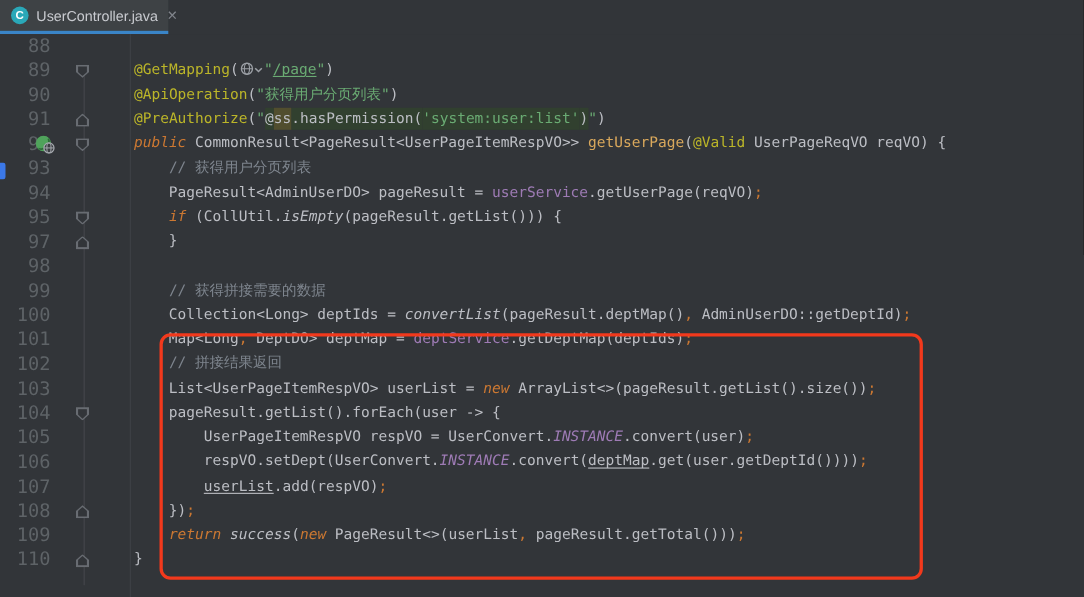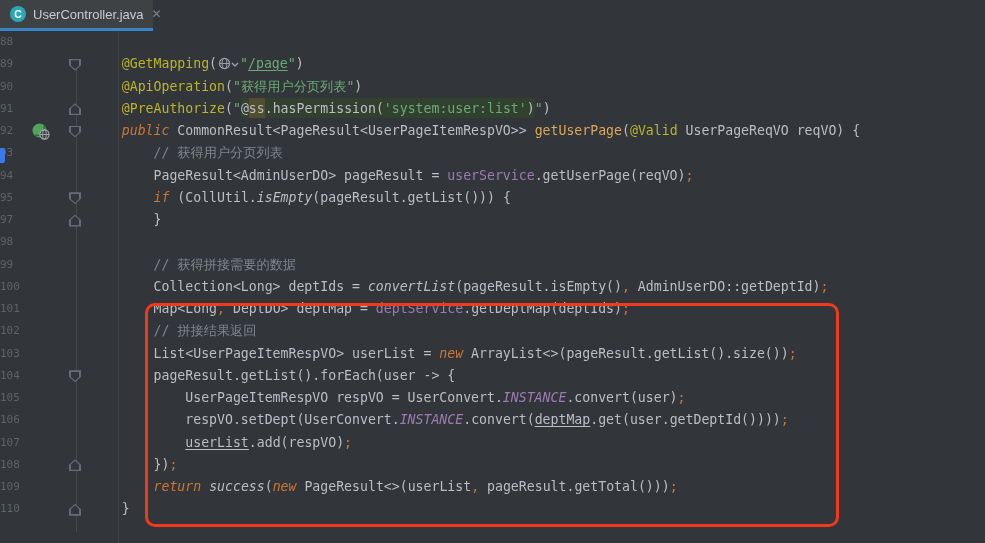--- a/index.html
+++ b/index.html
@@ -24,22 +24,22 @@
   #tab-underline{position:absolute;left:0;top:28px;width:153px;height:3px;background:var(--tab-underline);}
   
   #editor{position:absolute;left:0;top:31px;right:0;bottom:0;background:var(--editor-bg);
           font-family:"DejaVu Sans Mono","Liberation Mono",monospace;font-size:13.2px;}
   #fold-line{position:absolute;left:76px;top:33px;height:468px;width:1px;background:var(--gutter-line);}
   #indent-guide{position:absolute;left:118px;top:0;bottom:0;width:1px;background:var(--guide);}
   #edge-marker{position:absolute;left:0;top:117px;width:5px;height:15px;background:var(--edge-marker);
                border-radius:0 2px 2px 0;}
   .line{position:relative;height:22.26px;}
   .line.current{background:var(--caret-row);}
-  .ln{position:absolute;left:0;top:0;width:34px;height:100%;text-align:left;color:var(--line-number);
-      font-size:11px;line-height:22.26px;cursor:pointer;}
+  .ln{position:absolute;left:12px;top:0;width:34px;height:100%;text-align:right;color:var(--line-number);
+      font-size:17px;line-height:22.26px;cursor:pointer;}
   .line.current .ln{color:#D6D8DD;}
   .gi{position:absolute;left:32px;top:3px;width:18px;height:17px;cursor:pointer;}
   .fold{position:absolute;left:69px;top:5.5px;width:12px;height:12px;cursor:pointer;}
   .fold .o{position:absolute;inset:0;background:#686C72;}
   .fold .n{position:absolute;inset:1.6px;background:var(--editor-bg);}
   .fold.down .o,.fold.down .n{clip-path:polygon(0 0,100% 0,100% 55%,50% 100%,0 55%);}
   .fold.up .o,.fold.up .n{clip-path:polygon(0 100%,100% 100%,100% 45%,50% 0,0 45%);}
   .code{position:absolute;left:90px;top:0;height:100%;white-space:pre;line-height:22.26px;cursor:text;}
   .code span{line-height:22.26px;}
   .d{color:var(--default-text);} .k{color:var(--keyword);font-style:italic;} .a{color:var(--annotation);}
@@ -143,21 +143,21 @@
         <div class="line">
           <div class="ln">98</div>
           <div class="code"></div>
         </div>
         <div class="line">
           <div class="ln">99</div>
           <div class="code"><span class="d">        </span><span class="c">// 获得拼接需要的数据</span></div>
         </div>
         <div class="line">
           <div class="ln">100</div>
-          <div class="code"><span class="d">        Collection&lt;Long&gt; deptIds = </span><span class="d i">convertList</span><span class="d">(pageResult.isEmpty()</span><span class="p">,</span><span class="d"> AdminUserDO::getDeptId)</span><span class="p">;</span></div>
+          <div class="code"><span class="d">        Collection&lt;Long&gt; deptIds = </span><span class="d i">convertList</span><span class="d">(pageResult.deptMap()</span><span class="p">,</span><span class="d"> AdminUserDO::getDeptId)</span><span class="p">;</span></div>
         </div>
         <div class="line">
           <div class="ln">101</div>
           <div class="code"><span class="d">        Map&lt;Long</span><span class="p">,</span><span class="d"> DeptDO&gt; deptMap = </span><span class="f">deptService</span><span class="d">.getDeptMap(deptIds)</span><span class="p">;</span></div>
         </div>
         <div class="line">
           <div class="ln">102</div>
           <div class="code"><span class="d">        </span><span class="c">// 拼接结果返回</span></div>
         </div>
         <div class="line">

